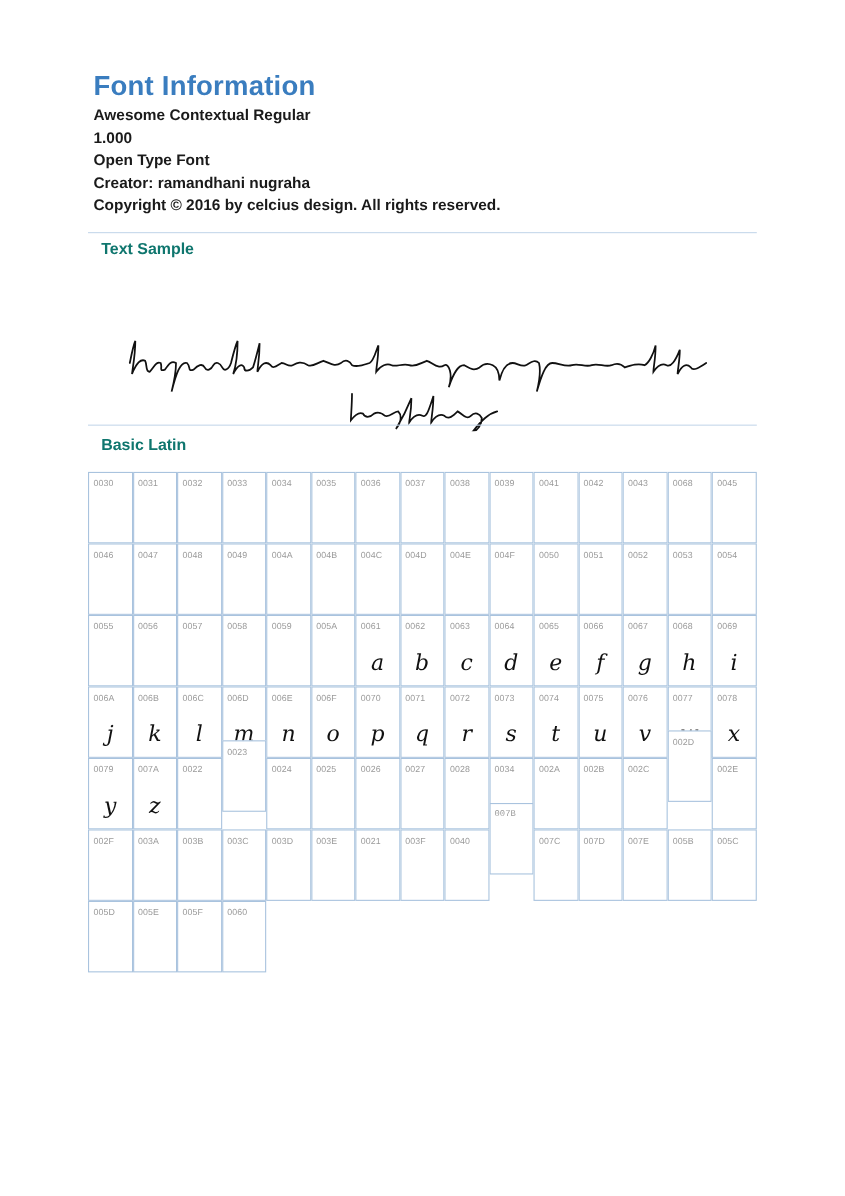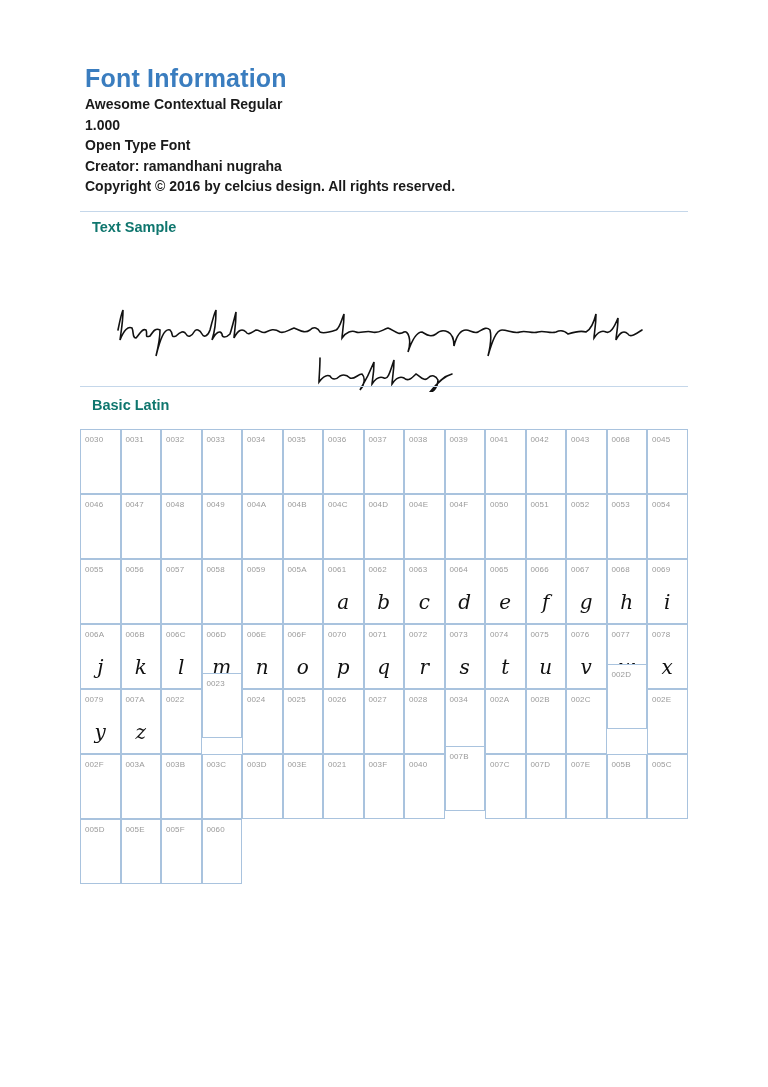--- a/index.html
+++ b/index.html
@@ -388,21 +388,21 @@
       <span class="glyph"></span>
     </div>
     <div class="cell" style="left: 363.5px; top: 754px;">
       <span class="code">003F</span>
       <span class="glyph"></span>
     </div>
     <div class="cell" style="left: 404px; top: 754px;">
       <span class="code">0040</span>
       <span class="glyph"></span>
     </div>
-    <div class="cell" style="left: 444.5px; top: 746px;">
+    <div class="cell" style="left: 444.5px; top: 730px; font-family: Liberation Mono, monospace;">
       <span class="code">007B</span>
       <span class="glyph"></span>
     </div>
     <div class="cell" style="left: 485px; top: 754px;">
       <span class="code">007C</span>
       <span class="glyph"></span>
     </div>
     <div class="cell" style="left: 525.5px; top: 754px;">
       <span class="code">007D</span>
       <span class="glyph"></span>

